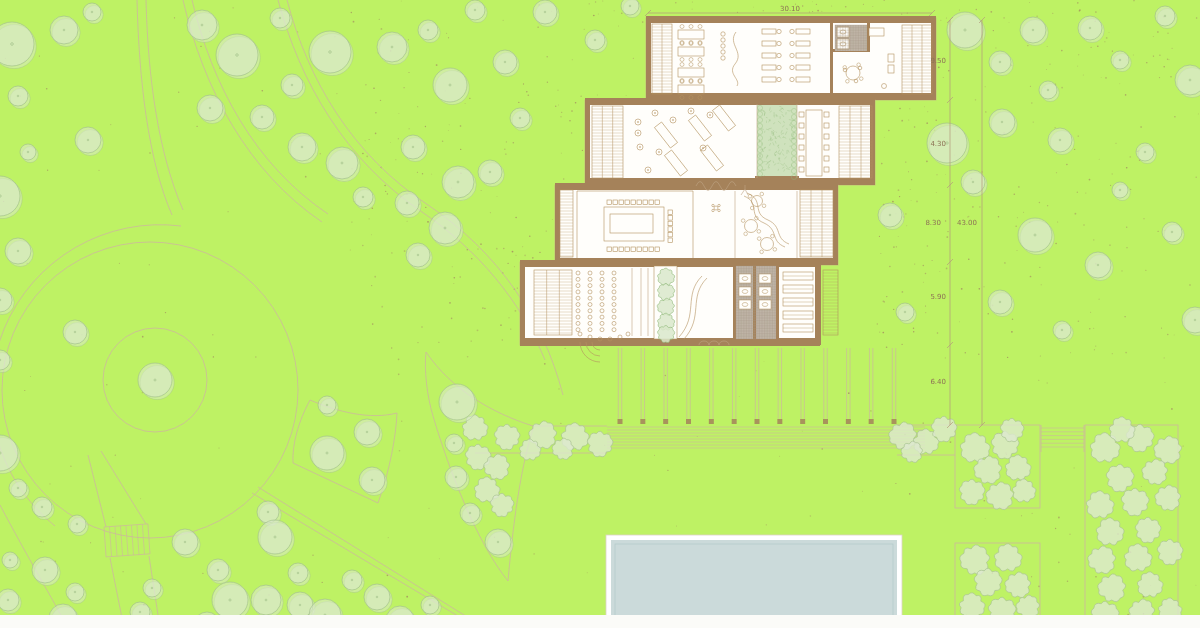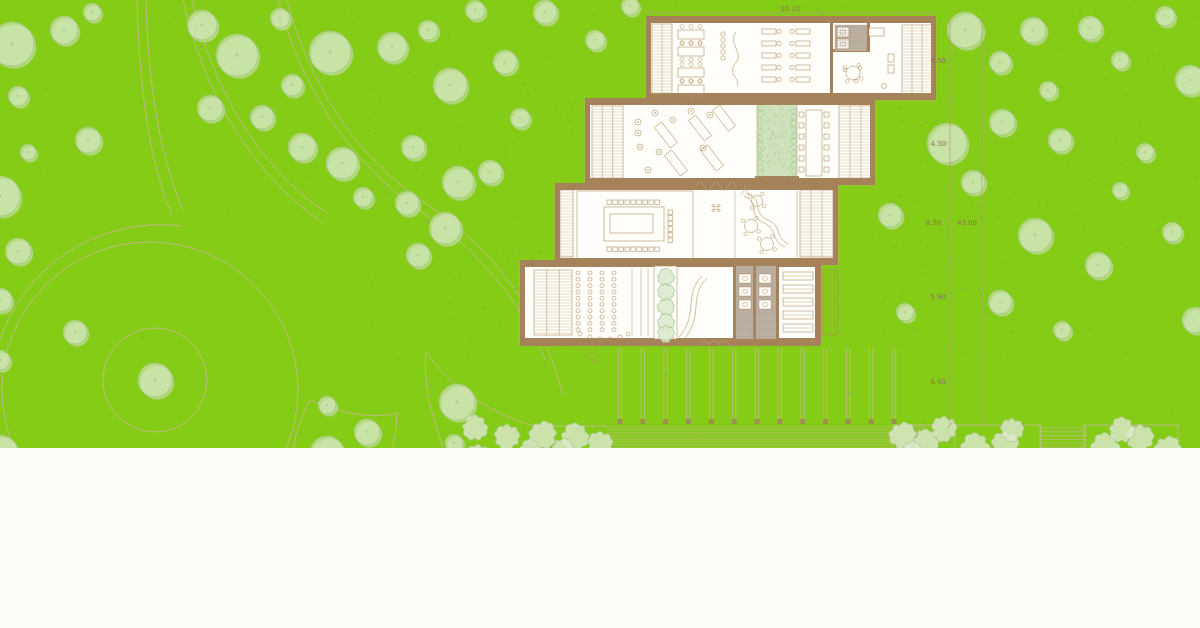--- a/index.html
+++ b/index.html
@@ -1,16 +1,16 @@
 <!DOCTYPE html>
 <html><head>
 <meta charset="utf-8">
 <style>
   html,body{margin:0;padding:0;background:#fbfbf8;}
-  #stage{position:relative;width:1200px;height:448px;overflow:hidden;background:#84cc16;}
+  #stage{position:relative;width:1200px;height:615px;overflow:hidden;background:#bef264;}
   svg{display:block;font-family:"DejaVu Sans",sans-serif;}
   .floor{fill:#fffefb;stroke:#c6ac85;stroke-width:.7;}
   .wall{fill:#a5825a;}
   .ln{stroke:#cdb79d;stroke-width:.8;fill:none;}
   .ln2{stroke:#bfa485;stroke-width:.6;fill:none;}
   .furn{stroke:#b3925f;stroke-width:.6;fill:#fffefb;}
   .furnN{stroke:#b3925f;stroke-width:.6;fill:none;}
   .tile{fill:#bfb4a6;}
   .court{fill:#cfe2bd;}
   .pool{fill:#cbdada;}

